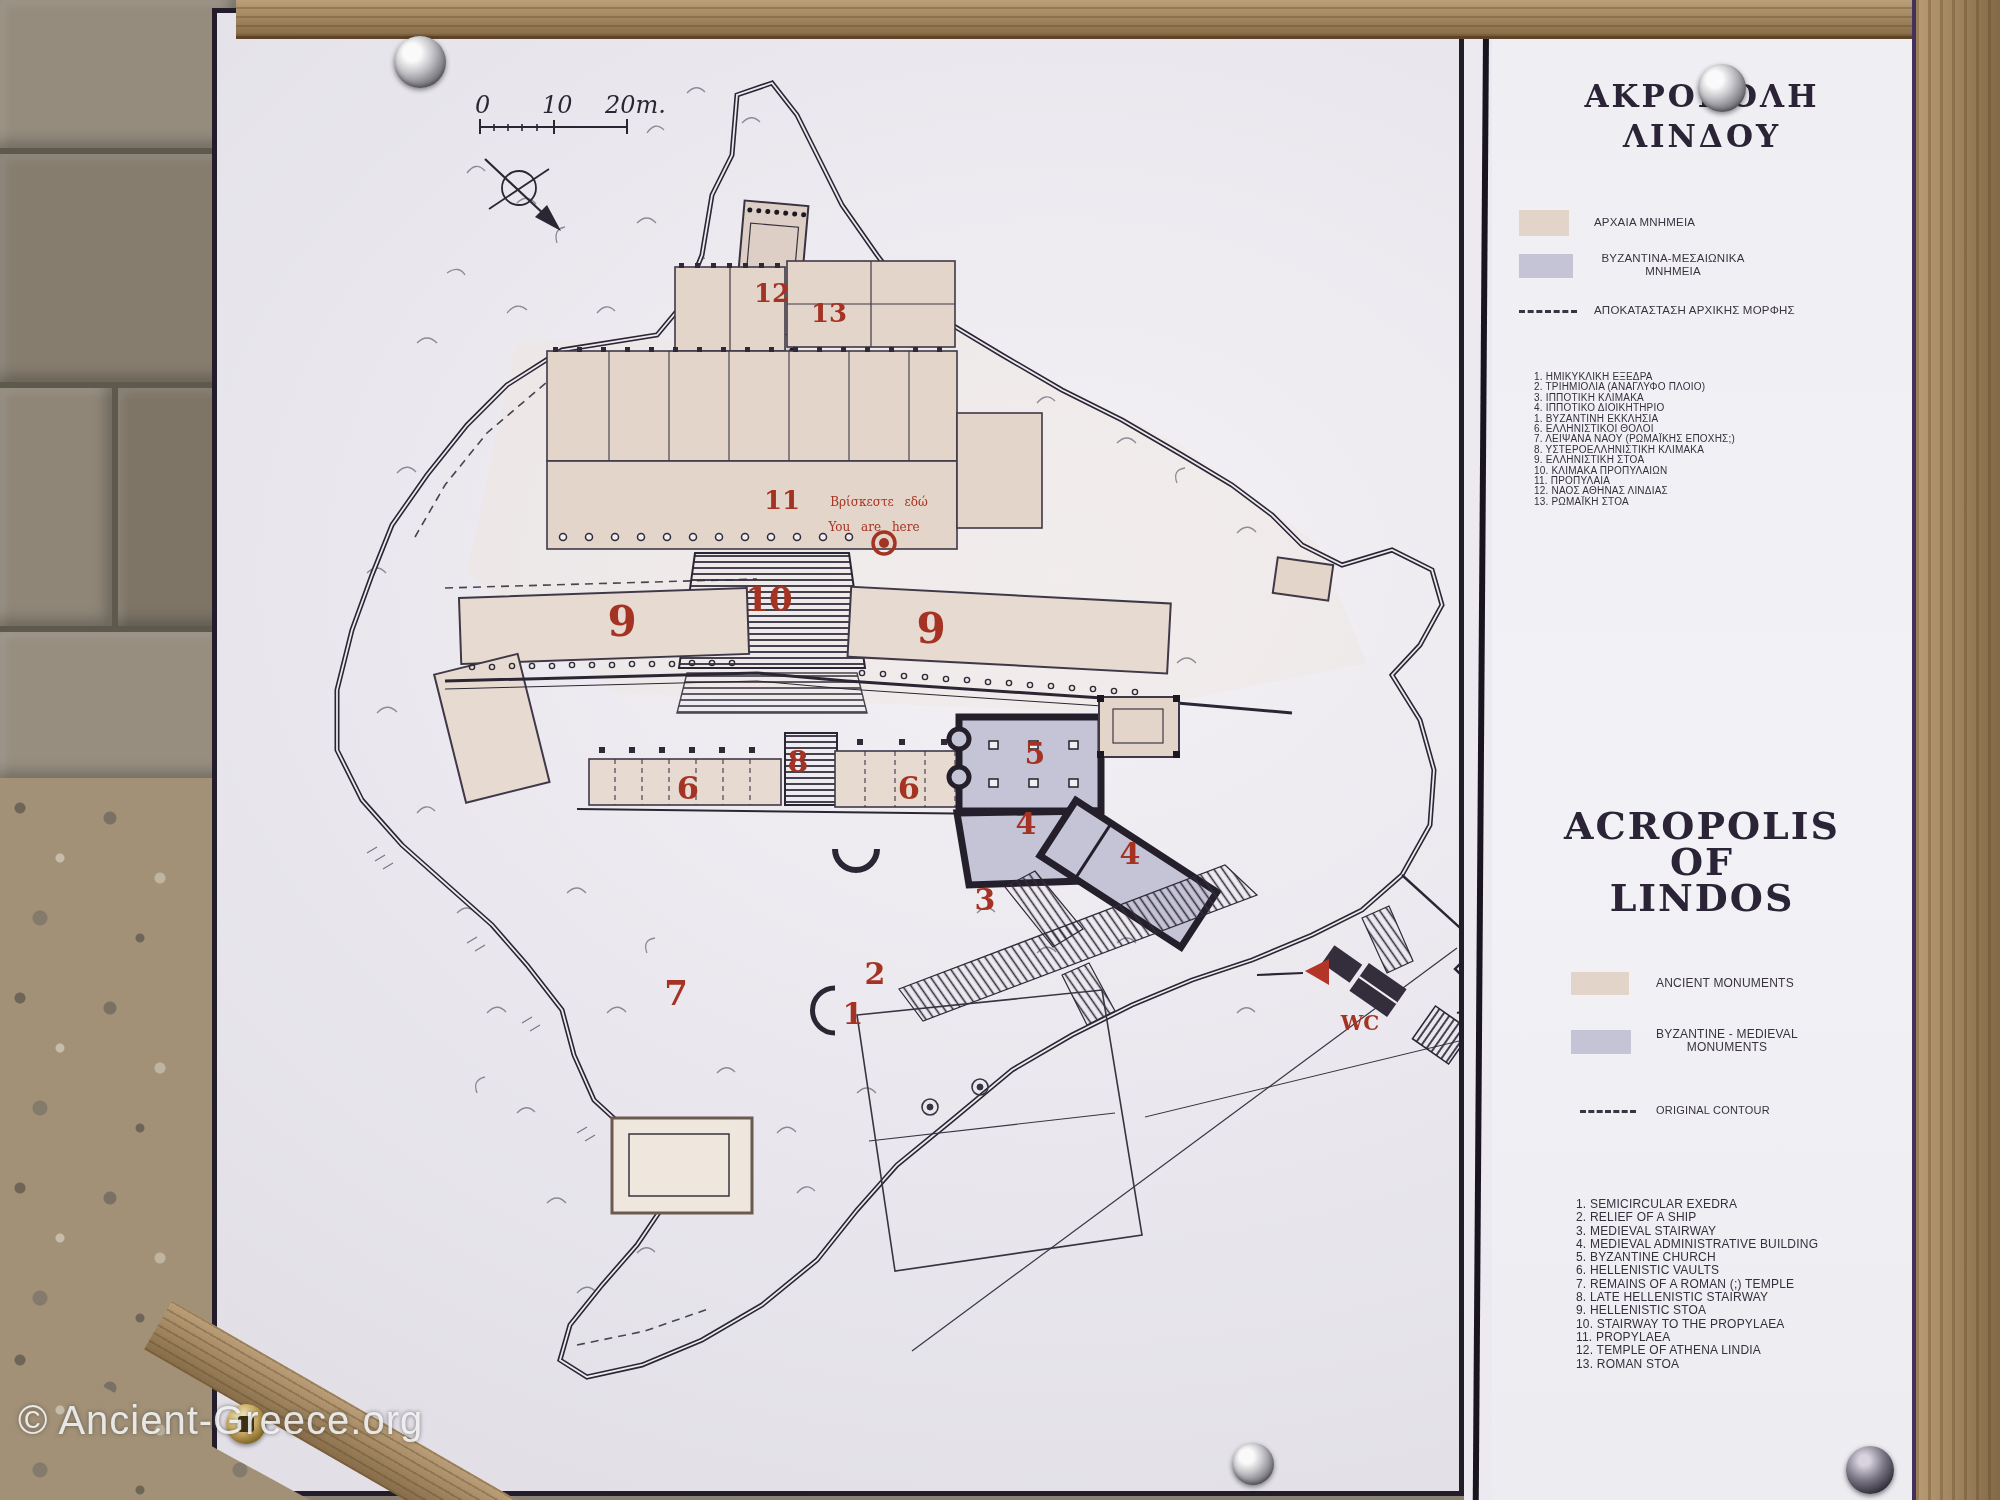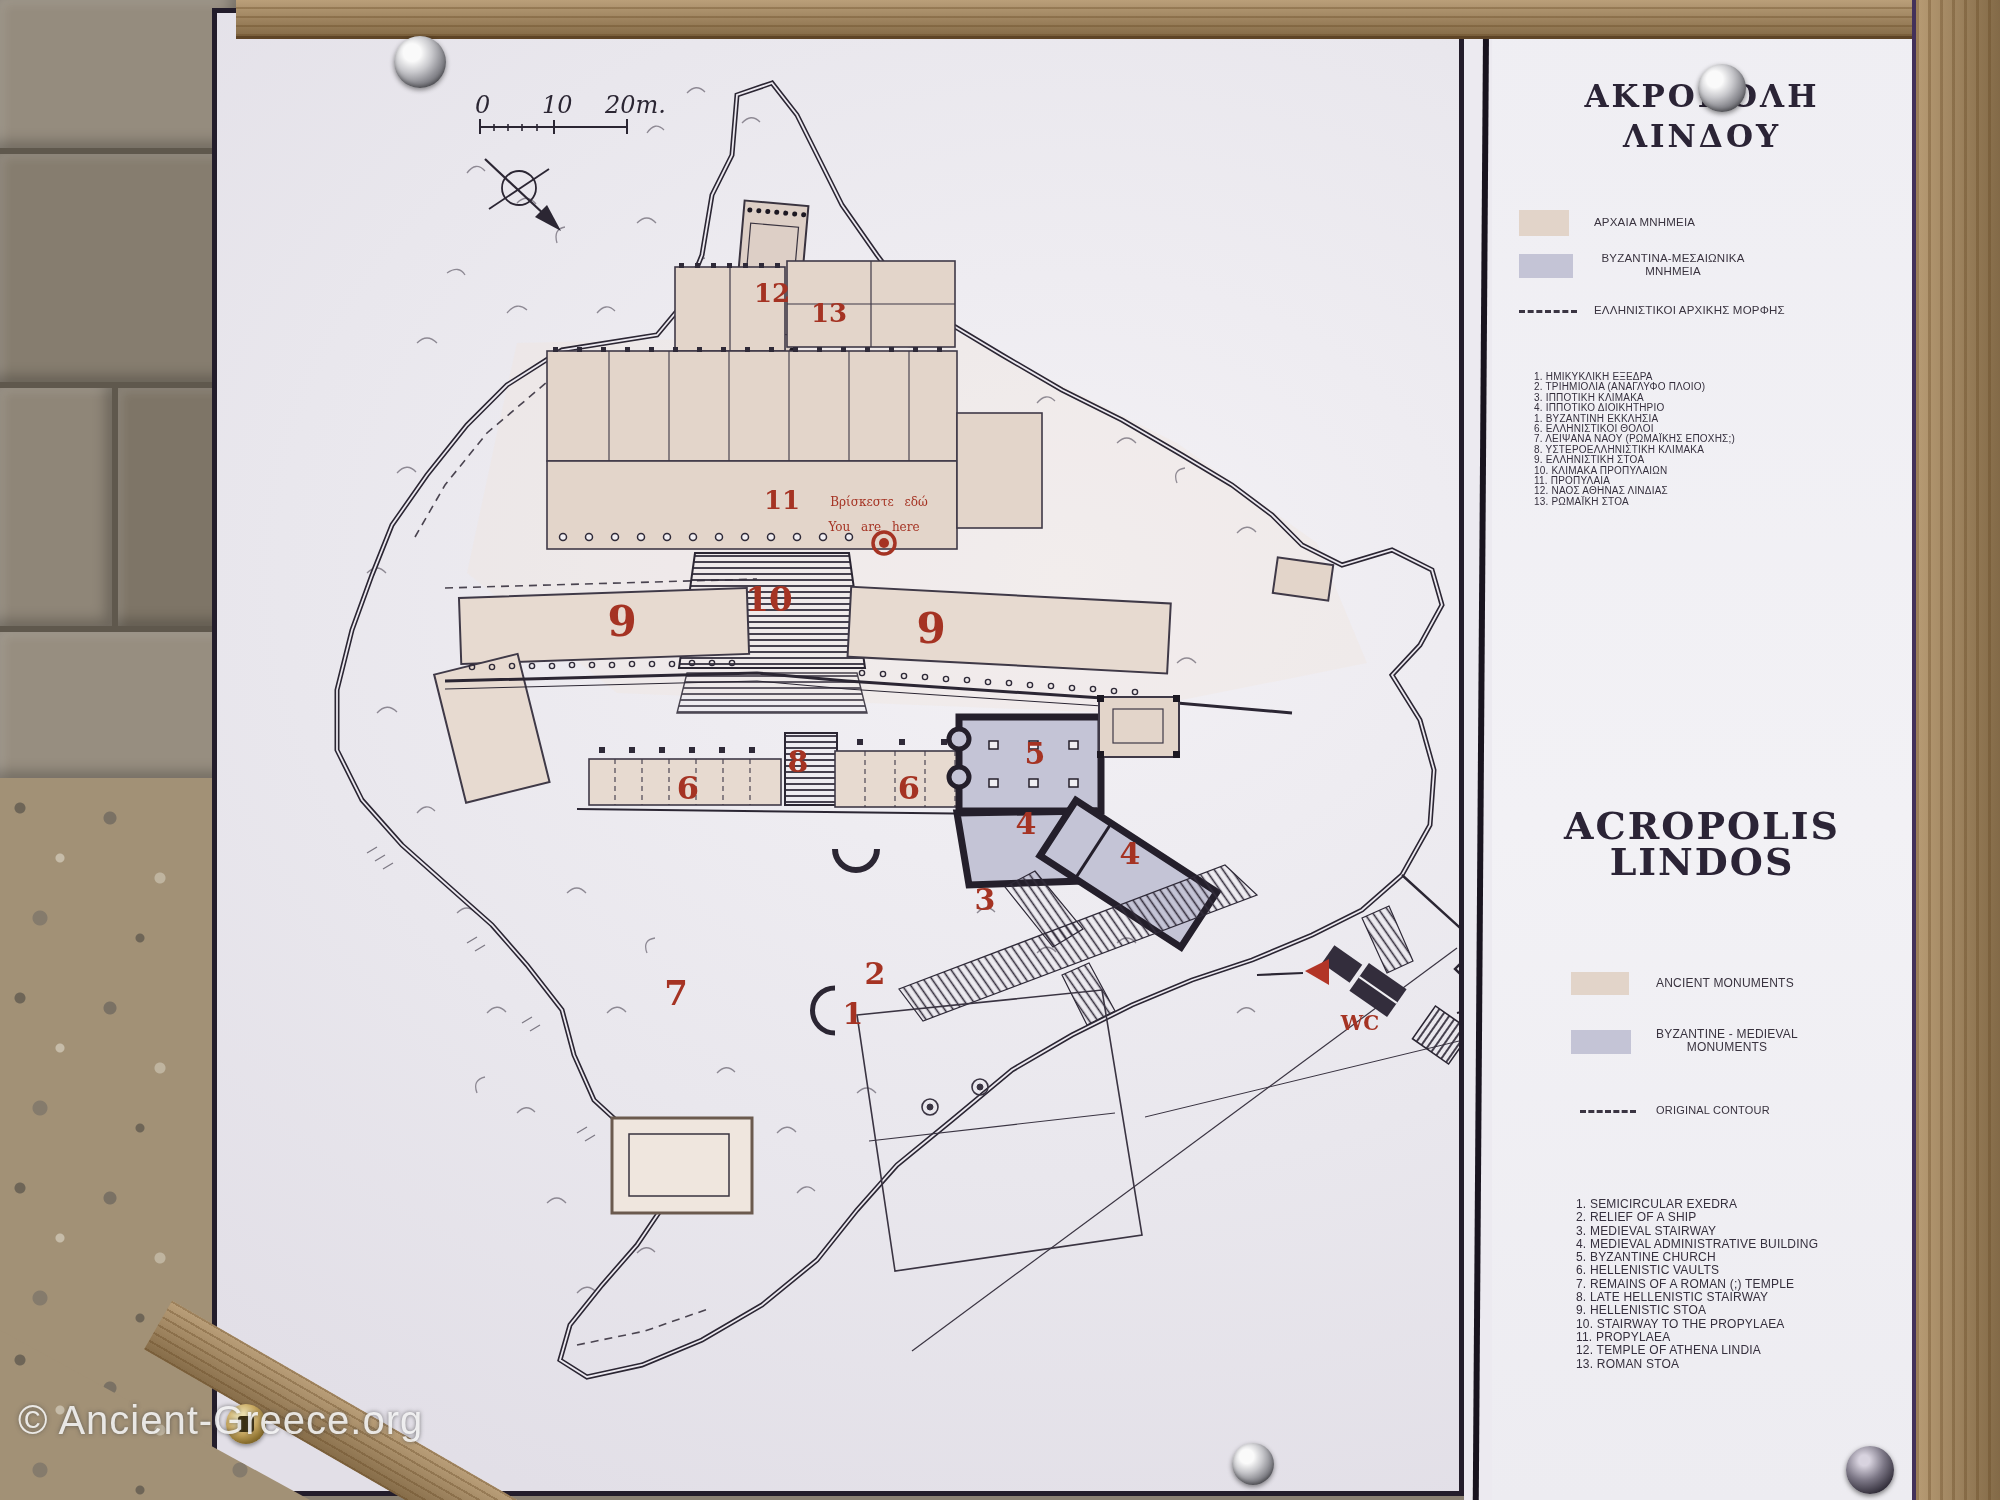--- a/index.html
+++ b/index.html
@@ -409,41 +409,42 @@
     <div class="lg-row" style="top:206px">
       <span class="sw sw-ancient" style="left:27px;top:4px;width:50px;height:26px"></span>
       <span class="lg-label" style="left:102px;top:10px">ΑΡΧΑΙΑ ΜΝΗΜΕΙΑ</span>
     </div>
     <div class="lg-row" style="top:248px">
       <span class="sw sw-byzantine" style="left:27px;top:6px;width:54px;height:24px"></span>
       <span class="lg-label center" style="left:96px;top:4px;width:170px">ΒΥΖΑΝΤΙΝΑ-ΜΕΣΑΙΩΝΙΚΑ ΜΝΗΜΕΙΑ</span>
     </div>
     <div class="lg-row" style="top:296px">
       <span class="sw sw-dash" style="left:27px;top:14px;width:58px"></span>
-      <span class="lg-label" style="left:102px;top:8px">ΕΛΛΗΝΙΣΤΙΚΟΙ ΑΡΧΙΚΗΣ ΜΟΡΦΗΣ</span>
+      <span class="lg-label" style="left:102px;top:8px">ΑΠΟΚΑΤΑΣΤΑΣΗ ΑΡΧΙΚΗΣ ΜΟΡΦΗΣ</span>
     </div>
 
     <div class="g-list">
         <div class="g-item">1. ΗΜΙΚΥΚΛΙΚΗ ΕΞΕΔΡΑ</div>
         <div class="g-item">2. ΤΡΙΗΜΙΟΛΙΑ (ΑΝΑΓΛΥΦΟ ΠΛΟΙΟ)</div>
         <div class="g-item">3. ΙΠΠΟΤΙΚΗ ΚΛΙΜΑΚΑ</div>
         <div class="g-item">4. ΙΠΠΟΤΙΚΟ ΔΙΟΙΚΗΤΗΡΙΟ</div>
         <div class="g-item">1. ΒΥΖΑΝΤΙΝΗ ΕΚΚΛΗΣΙΑ</div>
         <div class="g-item">6. ΕΛΛΗΝΙΣΤΙΚΟΙ ΘΟΛΟΙ</div>
         <div class="g-item">7. ΛΕΙΨΑΝΑ ΝΑΟΥ (ΡΩΜΑΪΚΗΣ ΕΠΟΧΗΣ;)</div>
         <div class="g-item">8. ΥΣΤΕΡΟΕΛΛΗΝΙΣΤΙΚΗ ΚΛΙΜΑΚΑ</div>
         <div class="g-item">9. ΕΛΛΗΝΙΣΤΙΚΗ ΣΤΟΑ</div>
         <div class="g-item">10. ΚΛΙΜΑΚΑ ΠΡΟΠΥΛΑΙΩΝ</div>
         <div class="g-item">11. ΠΡΟΠΥΛΑΙΑ</div>
         <div class="g-item">12. ΝΑΟΣ ΑΘΗΝΑΣ ΛΙΝΔΙΑΣ</div>
         <div class="g-item">13. ΡΩΜΑΪΚΗ ΣΤΟΑ</div>
       </div>
 
     <div class="sp-title english">
       <div>ACROPOLIS</div>
+      <div>OF</div>
       <div>LINDOS</div>
     </div>
 
     <div class="lg-row" style="top:966px">
       <span class="sw sw-ancient" style="left:79px;top:6px;width:58px;height:23px"></span>
       <span class="lg-label" style="left:164px;top:10px;font-size:12px">ANCIENT MONUMENTS</span>
     </div>
     <div class="lg-row" style="top:1024px">
       <span class="sw sw-byzantine" style="left:79px;top:6px;width:60px;height:24px"></span>
       <span class="lg-label center" style="left:160px;top:4px;width:150px;font-size:12px">BYZANTINE - MEDIEVAL MONUMENTS</span>

